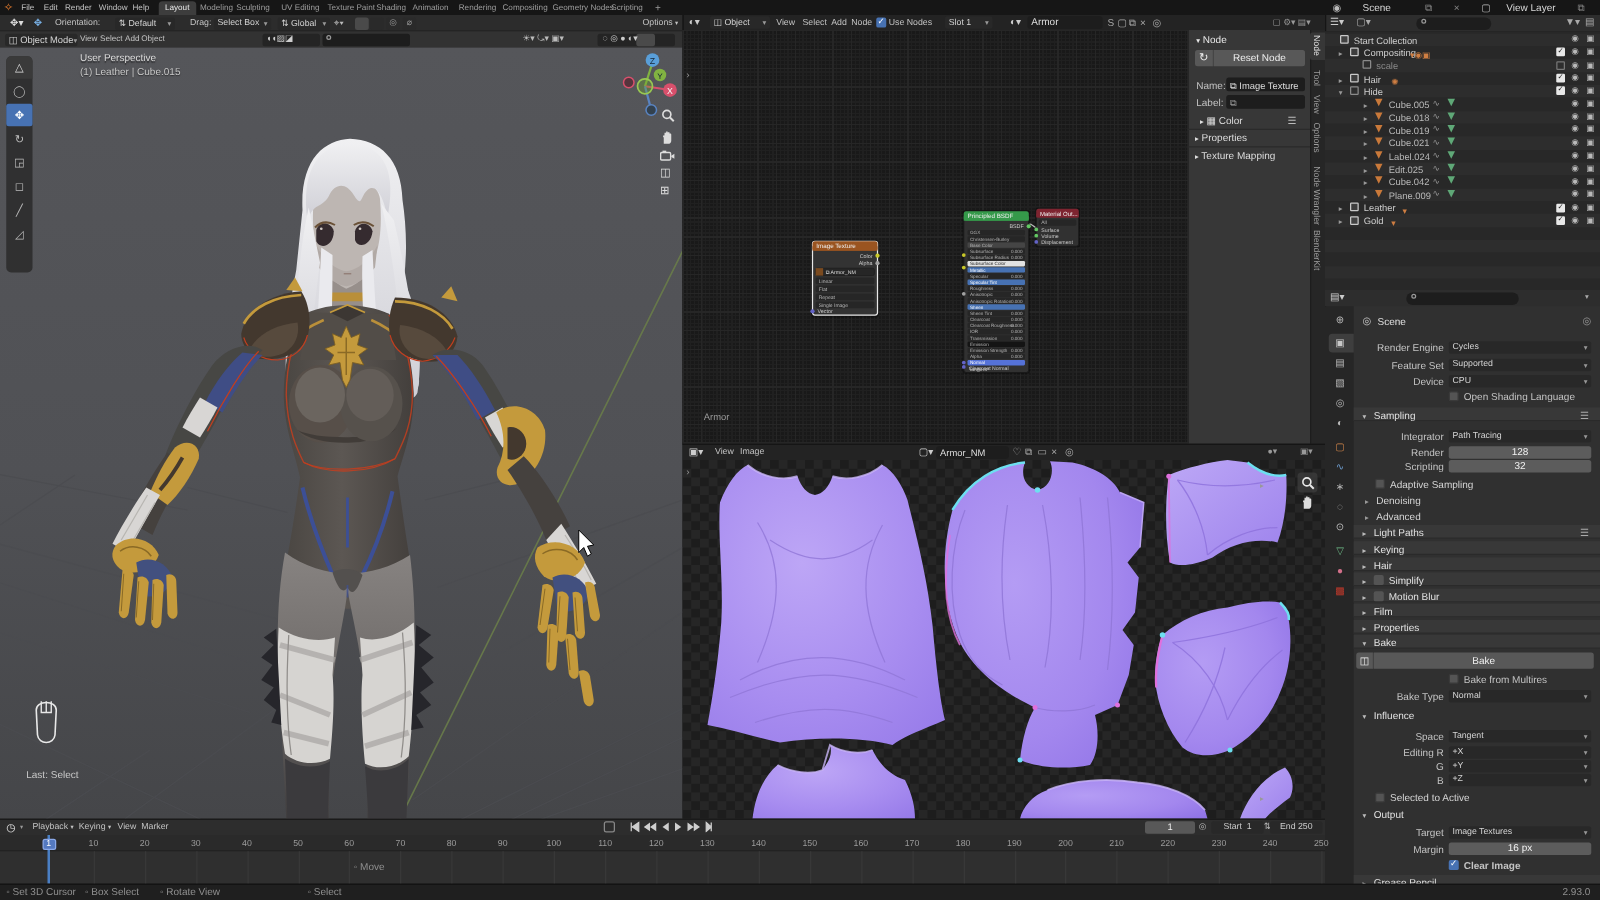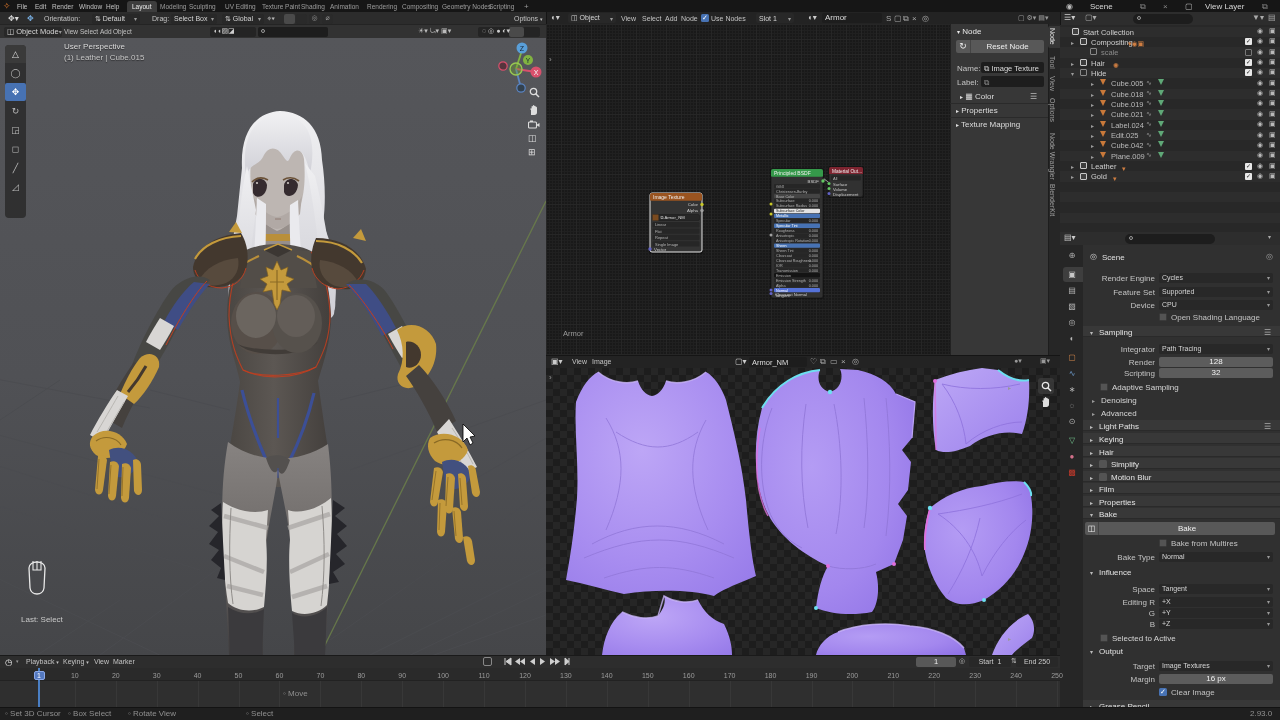--- a/index.html
+++ b/index.html
@@ -789,21 +789,21 @@
 <div class="abs" style="left:1008px;top:635px;font-size:6px;color:#999;">▸</div>
 <div class="abs" style="left:1100px;top:634px;width:8px;height:8px;background:#545454;border:1px solid #3a3a3a;border-radius:1.5px;color:#fff;font-size:7px;text-align:center;line-height:8px;"></div>
 <div class="abs txt" style="left:1112px;top:634px;color:#d5d5d5;">Selected to Active</div>
 <div class="abs" style="left:1090px;top:648px;font-size:6px;color:#bbb;">▾</div>
 <div class="abs txt" style="left:1099px;top:647px;color:#e2e2e2;">Output</div>
 <div class="abs txt" style="left:1083px;top:662px;width:72px;text-align:right;">Target</div>
 <div class="abs dd" style="left:1159px;top:660.5px;width:114px;height:10px;">Image Textures<span class="caret">▾</span></div>
 <div class="abs txt" style="left:1083px;top:675px;width:72px;text-align:right;">Margin</div>
 <div class="abs" style="left:1159px;top:673.5px;width:114px;height:10px;background:#5c5c5c;border-radius:2px;color:#f2f2f2;font-size:8px;text-align:center;line-height:10px;">16 px</div>
 <div class="abs" style="left:1159px;top:688px;width:8px;height:8px;background:#4772b3;border-radius:1.5px;color:#fff;font-size:7px;text-align:center;line-height:8px;">✓</div>
-<div class="abs txt" style="left:1171px;top:688px;">Clear Image</div>
+<div class="abs txt" style="left:1171px;top:688px;font-weight:bold;">Clear Image</div>
 <div class="abs" style="left:1083px;top:700px;width:197px;height:11px;background:#383838;border-bottom:1px solid #2a2a2a;"></div>
 <div class="abs" style="left:1090px;top:702.5px;font-size:6px;color:#bbb;">▸</div>
 <div class="abs txt" style="left:1099px;top:701.5px;color:#e2e2e2;">Grease Pencil</div>
 
 <div class="abs" style="left:0;top:655px;width:1060px;height:13px;background:#2d2d2d;border-top:1px solid #1a1a1a;"></div>
 <div class="abs txt" style="left:5px;top:656.5px;color:#e8e8e8;font-size:8.5px;">◷</div>
 <div class="abs txt" style="left:16px;top:658px;color:#999;font-size:5px;">▾</div>
 <div class="abs txt" style="left:26px;top:657.5px;font-size:7px;">Playback <span style="font-size:5px;">▾</span></div>
 <div class="abs txt" style="left:63px;top:657.5px;font-size:7px;">Keying <span style="font-size:5px;">▾</span></div>
 <div class="abs txt" style="left:94px;top:657.5px;font-size:7px;">View</div>

